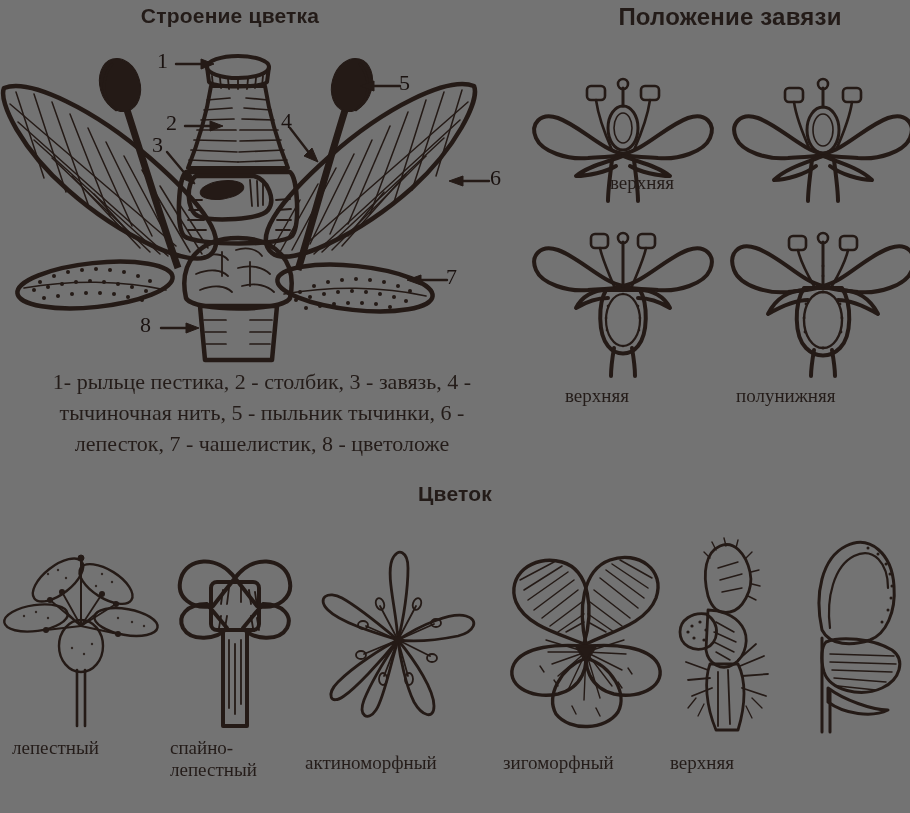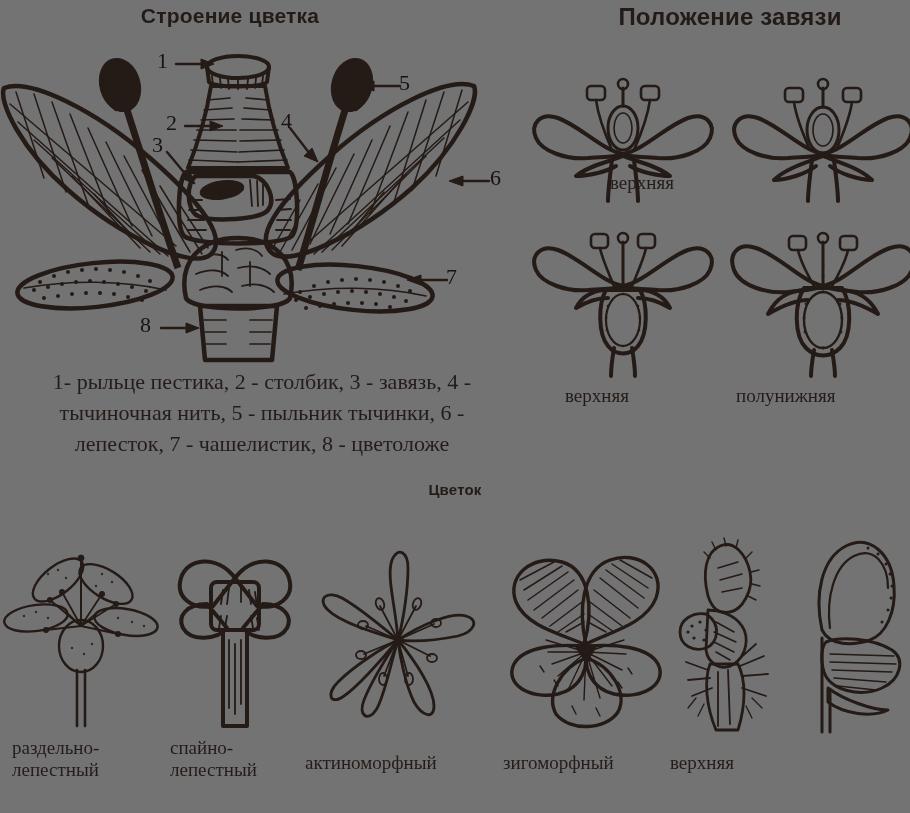--- a/index.html
+++ b/index.html
@@ -18,21 +18,21 @@
   .title-bold{
     font-family:"Liberation Sans", sans-serif;
     font-weight:bold;
     color:#231b18;
     text-align:center;
     line-height:1.12;
     letter-spacing:0.2px;
   }
   #title-structure{position:absolute;left:95px;top:4px;width:270px;font-size:21px;}
   #title-ovary{position:absolute;left:560px;top:4px;width:340px;font-size:24px;}
-  #title-flower{position:absolute;left:330px;top:482px;width:250px;font-size:15px;}
+  #title-flower{position:absolute;left:330px;top:482px;width:250px;font-size:21px;}
 
   
   .cap{
     font-family:"Liberation Serif", serif;
     font-size:19px;
     color:#241c19;
     text-align:left;
     line-height:1.18;
     position:absolute;
   }
@@ -680,21 +680,20 @@
         <path d="M38 148 L76 152"></path>
     </g>
 
     <path class="ink" stroke-width="3" fill="#fff" d="M28 150 C 44 162, 72 172, 88 172 C 72 180, 44 176, 28 164 Z"></path>
 
     <path class="ink" stroke-width="3" d="M22 100 L22 194"></path>
     <path class="ink" stroke-width="3" d="M30 152 L30 194"></path>
   </svg>
 
   <div class="cap" style="left:12px;top:737px;width:140px">
-    <div>раздельно-</div>
     <div>лепестный</div>
   </div>
   <div class="cap" style="left:170px;top:737px;width:130px">
     <div>спайно-</div>
     <div>лепестный</div>
   </div>
   <div class="cap" style="left:503px;top:752px;width:165px">зигоморфный</div>
   <div class="cap" style="left:305px;top:752px;width:185px">актиноморфный</div>
   <div class="cap" style="left:670px;top:752px;width:120px">верхняя</div>
 

